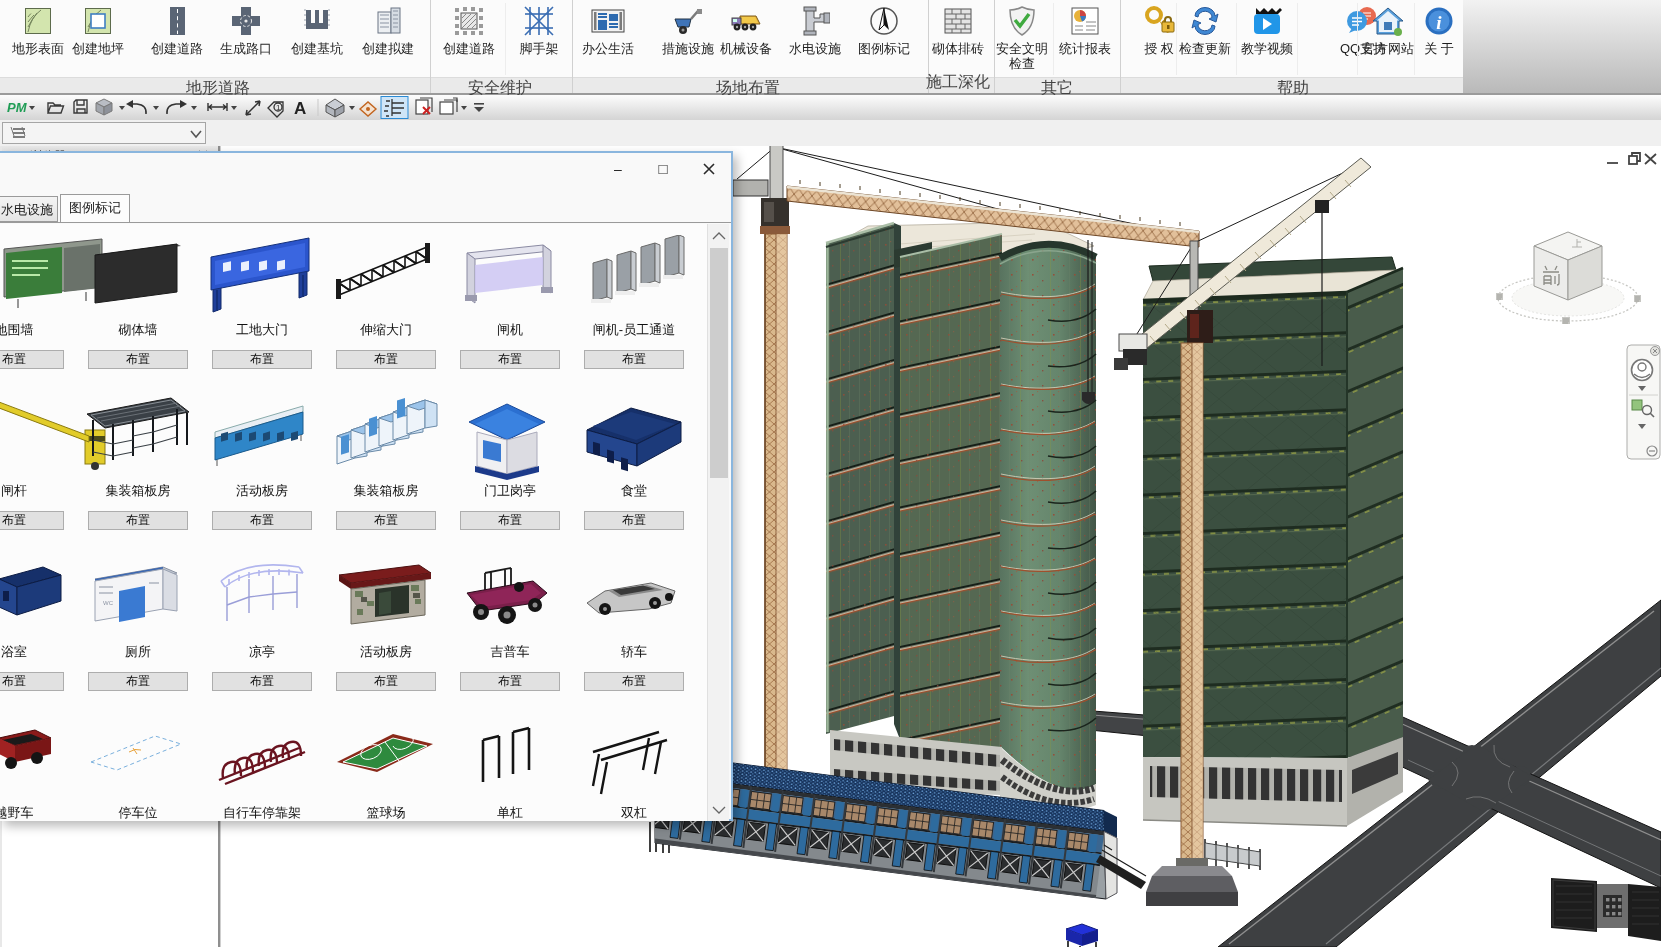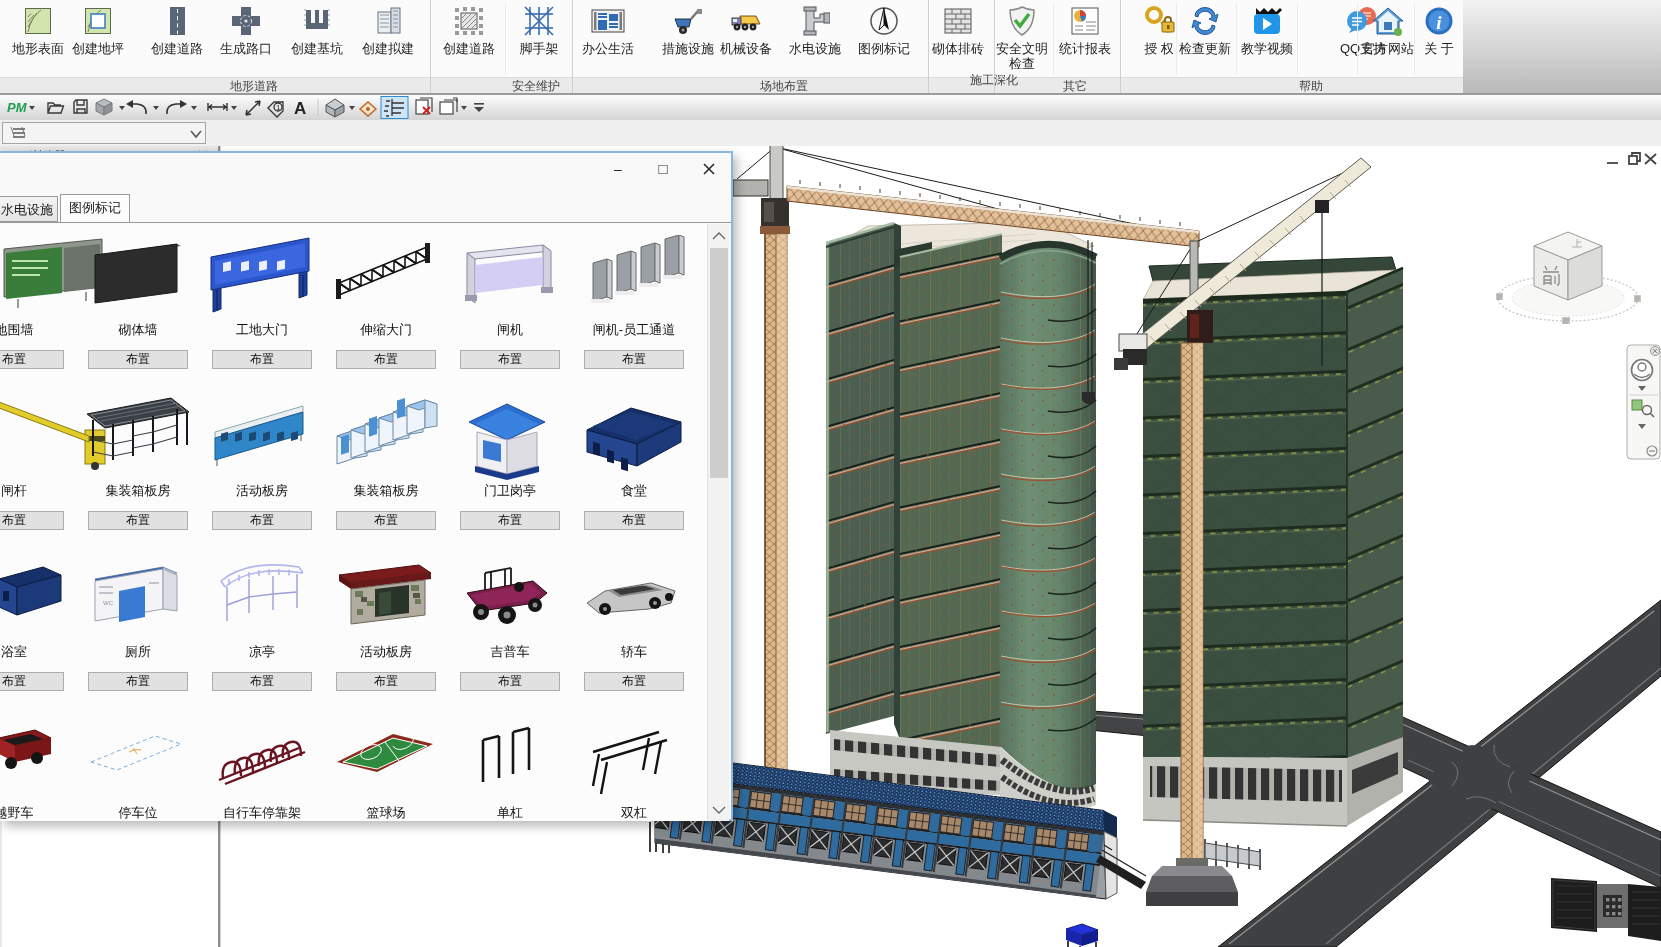--- a/index.html
+++ b/index.html
@@ -6,21 +6,21 @@
 .abs{position:absolute}
 
 #ribbon{left:0;top:0;width:1661px;height:95px;background:linear-gradient(#f4f4f4,#e9e9e9)}
 #ribbonpanel{left:0;top:0;width:1463px;height:77px;background:#fbfbfb}
 #grouplabels{left:0;top:77px;width:1463px;height:16px;background:#eaeaea;border-top:1px solid #dcdcdc}
 #ribbonright{left:1463px;top:0;width:198px;height:93px;background:linear-gradient(#f2f2f2,#b9b9b9)}
 #ribbonbot{left:0;top:93px;width:1661px;height:2px;background:#9b9b9b}
 .rbtn{position:absolute;top:0;height:77px;text-align:center}
 .rbtn svg{position:absolute;top:6px;left:50%;transform:translateX(-50%)}
 .rlab{position:absolute;top:41px;width:100%;text-align:center;font-size:13px;color:#1e1e1e;line-height:15px;white-space:nowrap}
-.glab{position:absolute;top:1px;font-size:12px;color:#444;text-align:right;white-space:nowrap}
+.glab{position:absolute;top:1px;font-size:16px;color:#444;text-align:center;white-space:nowrap}
 .gsep{position:absolute;top:0;width:1px;height:93px;background:#d0d0d0}
 .isep{position:absolute;top:3px;width:1px;height:72px;background:#ededed}
 
 #qat{left:0;top:95px;width:1661px;height:25px;background:linear-gradient(#fdfdfd,#d4d4d4)}
 
 #tsrow{left:0;top:120px;width:1661px;height:26px;background:#f0f0f0}
 #tscombo{left:2px;top:2px;width:204px;height:22px;background:#f4f4f4;border:1px solid #a5a5a5}
 
 #pbrowser{left:0;top:146px;width:218px;height:801px;background:#fff;border-left:2px solid #e8e8e8}
 #pbhead{left:0;top:0;width:218px;height:17px;background:linear-gradient(#e8e8e8,#d2d2d2);font-size:12px;color:#222;padding:2px 4px;white-space:nowrap;overflow:hidden}

